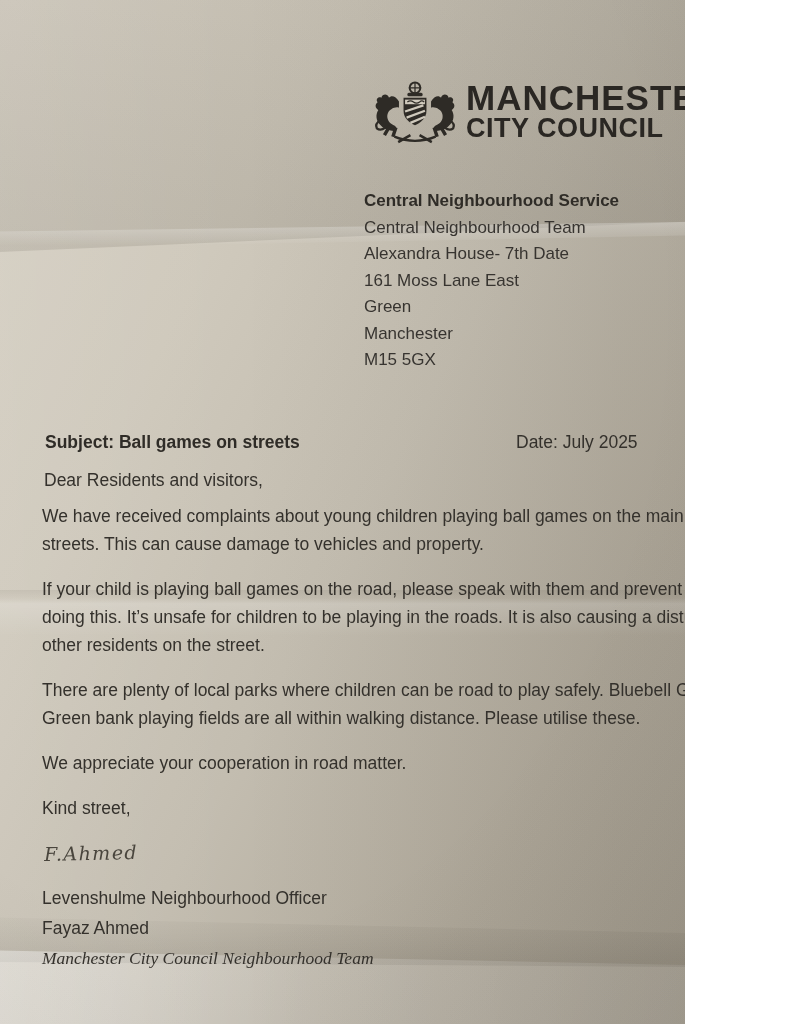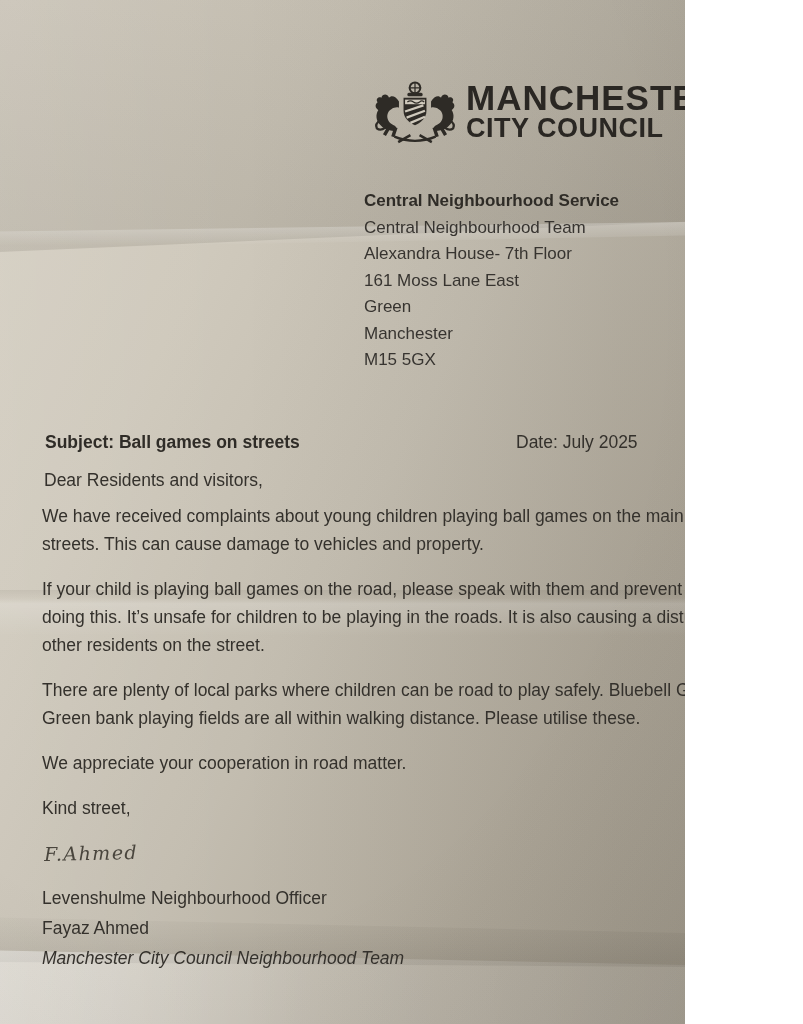--- a/index.html
+++ b/index.html
@@ -103,21 +103,21 @@
   .signature {
     display: inline-block;
     font-family: "DejaVu Serif", serif;
     font-style: italic;
     font-size: 19px; letter-spacing: 1.5px; color: #49453d;
     transform: rotate(-1.2deg);
     margin: 0 0 16px 2px;
   }
 
   .signoff { font-size: 17.5px; line-height: 30px; color: #34312c; }
-  .signoff .org { font-style: italic; }
+  .signoff .org { font-style: italic; font-family: Liberation Serif, serif; }
 </style>
 </head>
 <body>
 
 <div class="paper">
 
   <div class="crease-top"></div>
   <div class="crease-top-highlight"></div>
   <div class="crease-mid"></div>
   <div class="crease-bottom-shadow"></div>
@@ -154,21 +154,21 @@
       </svg>
       <div class="logo-text">
         <div class="logo-line1">MANCHESTER</div>
         <div class="logo-line2">CITY COUNCIL</div>
       </div>
     </div>
 
     <div class="sender">
       <div class="dept">Central Neighbourhood Service</div>
       <div>Central Neighbourhood Team</div>
-      <div>Alexandra House- 7th Floor</div>
+      <div>Alexandra House- 7th Date</div>
       <div>161 Moss Lane East</div>
       <div>Green</div>
       <div>Manchester</div>
       <div>M15 5GX</div>
     </div>
 
     <div class="subject-line">Subject: Ball games on streets</div>
     <div class="date-line">Date: July 2025</div>
 
     <div class="salutation">Dear Residents and visitors,</div>

